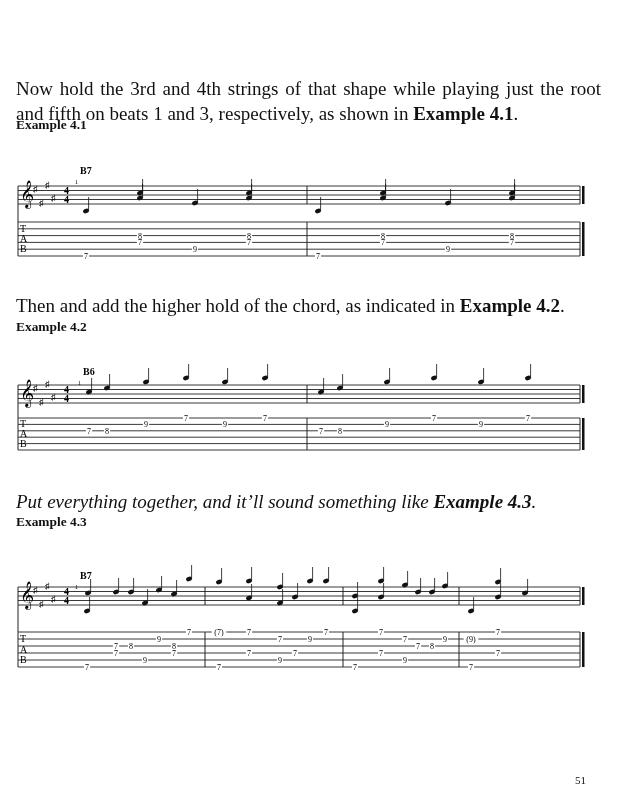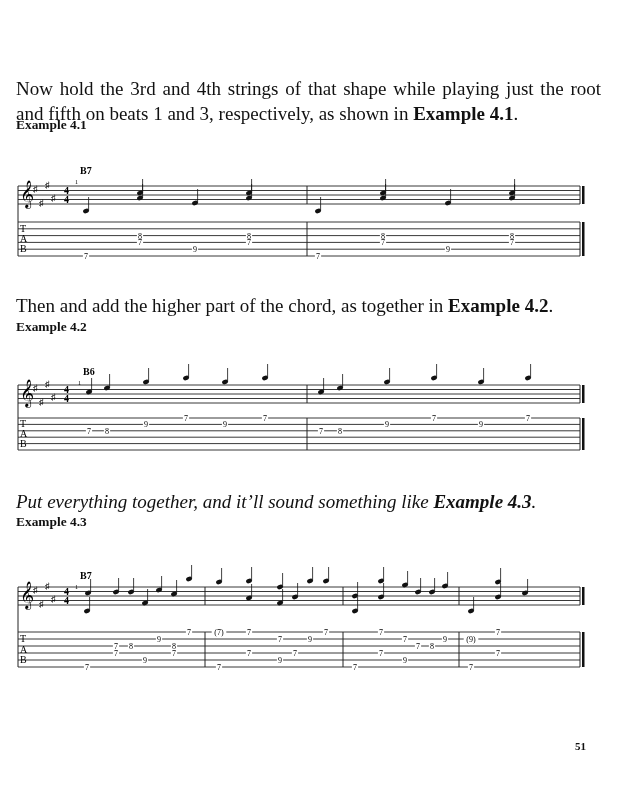--- a/index.html
+++ b/index.html
@@ -3,29 +3,29 @@
 <meta charset="utf-8">
 <style>
   html, body { margin:0; padding:0; background:#ffffff; }
   body { width:617px; height:800px; position:relative; overflow:hidden;
          font-family: "Liberation Serif", "DejaVu Serif", serif; color:#111; }
   .para { position:absolute; left:16px; width:585px; font-size:19px; line-height:25px; text-align:justify; }
   .para b { font-weight:bold; }
   .heading { position:absolute; left:16px; font-size:13.4px; font-weight:bold; }
   .system { position:absolute; left:0; top:0; width:617px; }
   svg text { font-family: "Liberation Serif", "DejaVu Serif", serif; }
-  .pagenum { position:absolute; left:575px; top:740px; font-size:11px; font-weight:bold; }
+  .pagenum { position:absolute; left:575px; top:774px; font-size:11px; font-weight:normal; }
 </style>
 </head>
 <body>
 
 <div class="para" style="top:76px;"><span>Now hold the 3rd and 4th strings of that shape while playing just the root and fifth on beats 1 and 3, respectively, as shown in </span><b>Example 4.1</b><span>.</span></div>
 <div class="heading" style="top:117px;">Example 4.1</div>
 
-<div class="para" style="top:293px;"><span>Then and add the higher part of the chord, as together in </span><b>Example 4.2</b><span>.</span></div>
+<div class="para" style="top:293px;"><span>Then and add the higher hold of the chord, as indicated in </span><b>Example 4.2</b><span>.</span></div>
 <div class="heading" style="top:319px;">Example 4.2</div>
 
 <div class="para" style="top:489px;font-style:italic;"><span>Put everything together, and it’ll sound something like </span><b>Example 4.3</b><span>.</span></div>
 <div class="heading" style="top:514px;">Example 4.3</div>
 
 <svg class="system" id="score" width="617" height="800" viewBox="0 0 617 800">
     <g>
       <line x1="18" x2="580" y1="186" y2="186" stroke="#222" stroke-width="0.9"></line>
       <line x1="18" x2="580" y1="190.5" y2="190.5" stroke="#222" stroke-width="0.9"></line>
       <line x1="18" x2="580" y1="195" y2="195" stroke="#222" stroke-width="0.9"></line>

